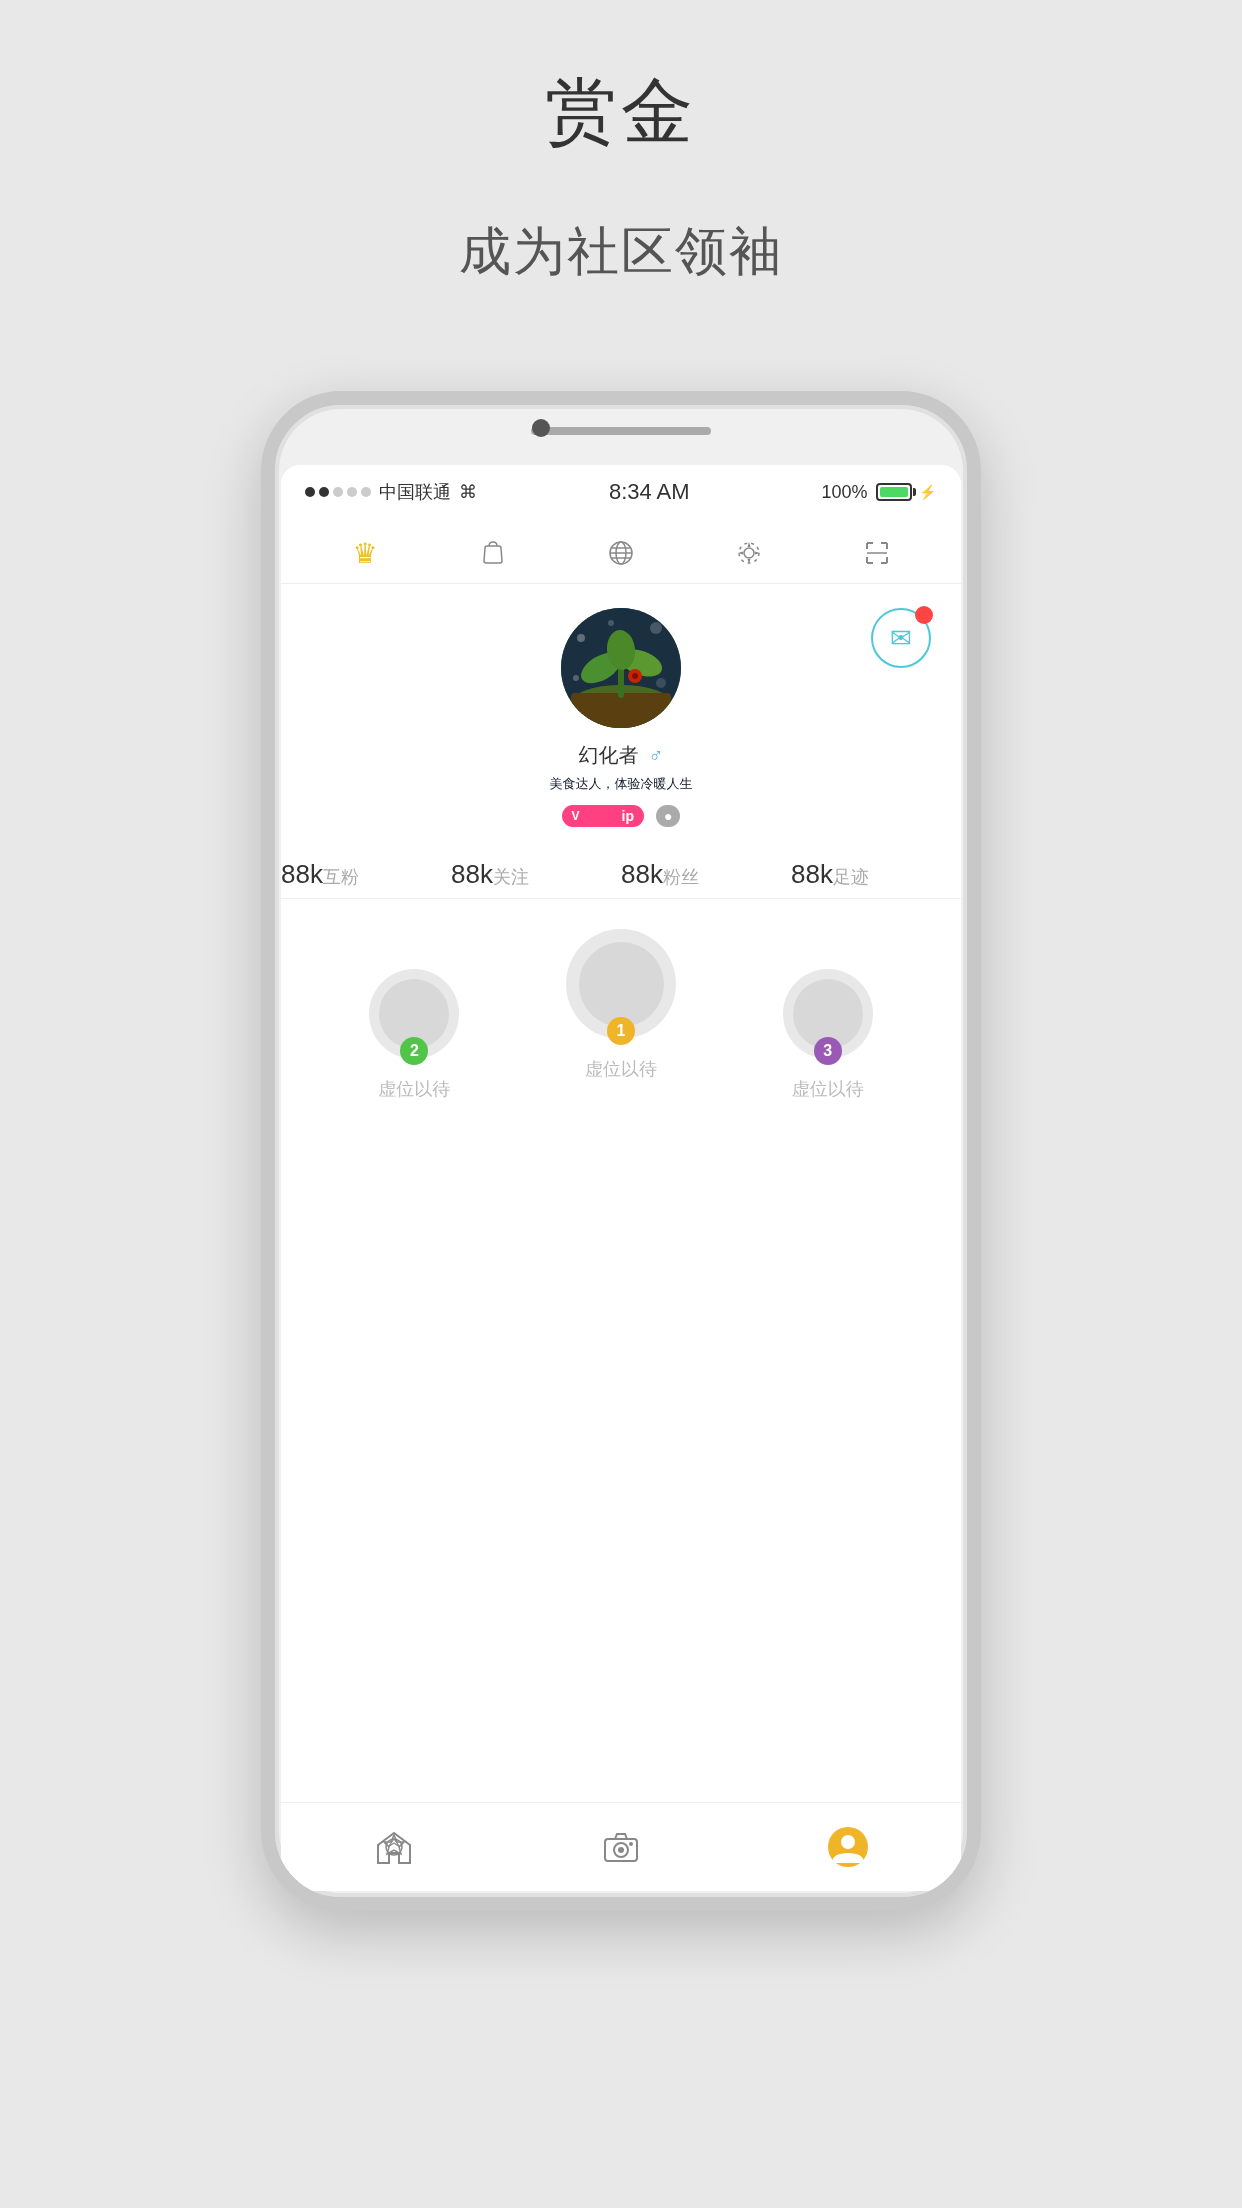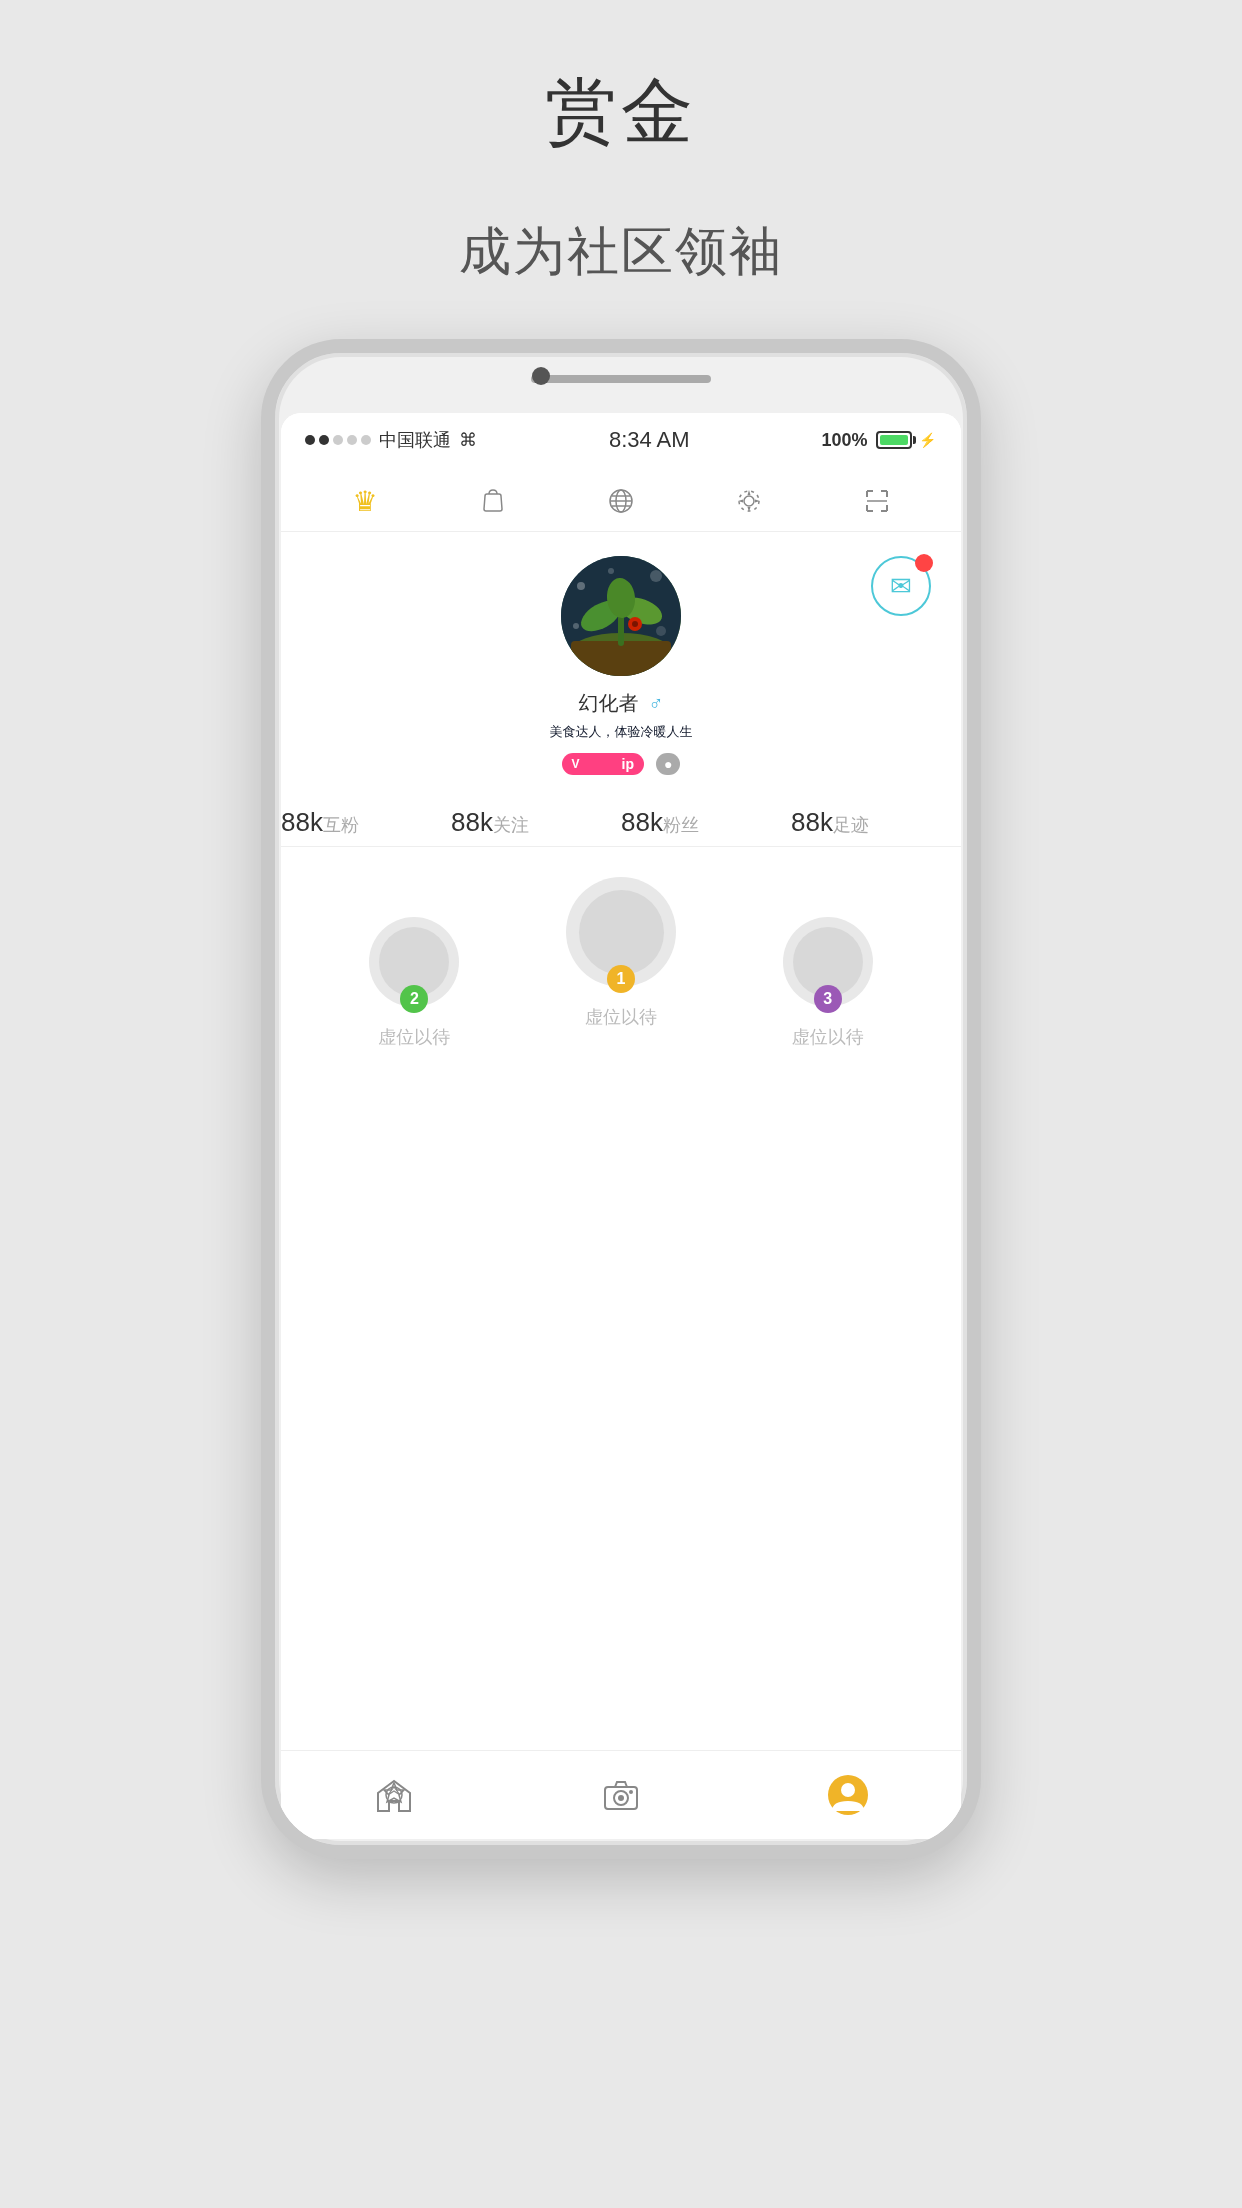--- a/index.html
+++ b/index.html
@@ -29,21 +29,21 @@
       letter-spacing: 2px;
     }
 
     
     .phone-frame {
       width: 720px;
       height: 1520px;
       background: #f0f0f0;
       border-radius: 80px;
       border: 14px solid #c8c8c8;
-      margin-top: 52px;
+      margin-top: 104px;
       position: relative;
       box-shadow: 0 20px 60px rgba(0,0,0,0.2), inset 0 0 0 4px #e0e0e0;
       display: flex;
       flex-direction: column;
       overflow: hidden;
     }
     .phone-frame::before {
       content: '';
       position: absolute;
       top: 22px;
@@ -128,21 +128,21 @@
     .signal-dot {
       width: 10px; height: 10px;
       border-radius: 50%;
       background: #333;
     }
     .signal-dot.empty { background: #ccc; }
     .wifi-icon { font-size: 18px; }
     .carrier-name { font-size: 18px; color: #333; }
     .status-time { font-size: 22px; font-weight: 500; color: #333; }
     .status-right { display: flex; align-items: center; gap: 8px; font-size: 18px; color: #333; }
-    .battery-pct { font-size: 18px; font-weight: bold; }
+    .battery-pct { font-size: 18px; }
     .battery-bar {
       width: 36px; height: 18px;
       border: 2px solid #333;
       border-radius: 4px;
       position: relative;
       display: flex;
       align-items: center;
       padding: 2px;
     }
     .battery-bar::after {

